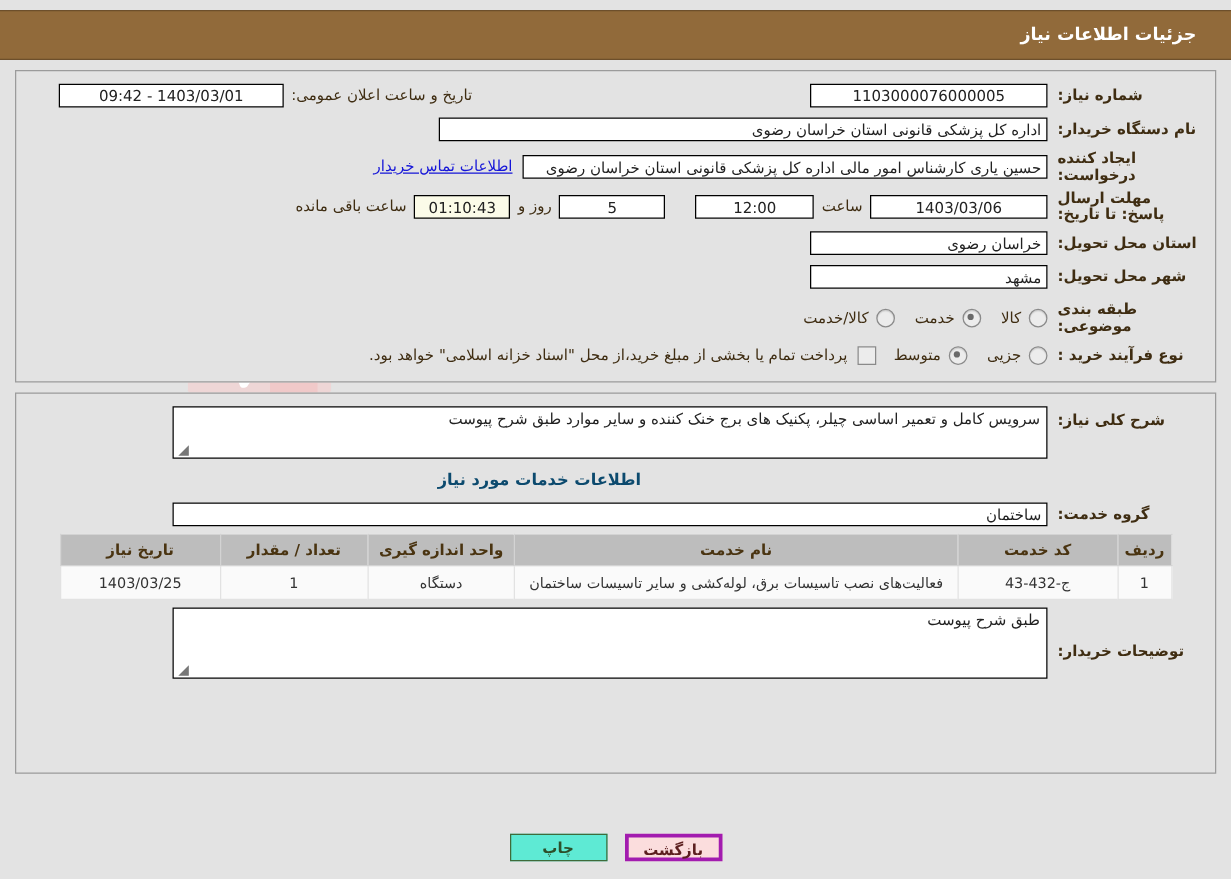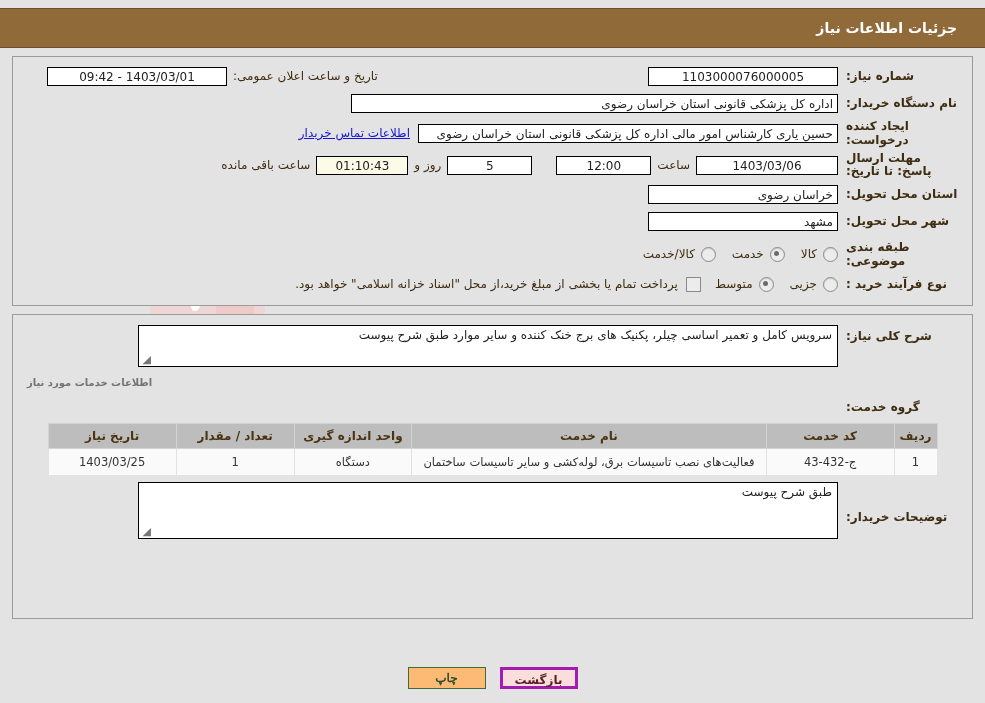--- a/index.html
+++ b/index.html
@@ -70,21 +70,21 @@
     text-align:right;overflow:hidden;white-space:nowrap;
   }
   .finput.center{text-align:center;}
   .w-ctr{width:190px;}
   .w-long{width:360px;}
   .w-mid{width:142px;}
   .w-small{width:95px;}
   .w-tiny{width:85px;}
   .timer{
     border:1px solid #000;background:#fbfbe8;height:19px;line-height:19px;
-    width:92px;text-align:center;font-size:12px;color:#222;box-sizing:border-box;
+    width:77px;text-align:center;font-size:12px;color:#222;box-sizing:border-box;
   }
   .inline-label{font-size:12px;color:#3f2d12;margin:0 6px;white-space:nowrap;}
   .buyer-link{
     color:#1616d8;font-size:12px;margin-right:8px;white-space:nowrap;cursor:pointer;
   }
   
   .radio-group{display:flex;align-items:center;gap:2px;}
   .radio{
     width:13px;height:13px;border-radius:50%;
     border:1px solid #8a8a8a;background:#ececec;
@@ -104,21 +104,21 @@
   
   .bigbox{
     border:1px solid #000;background:#fff;box-sizing:border-box;
     font-size:12px;color:#222;padding:2px 5px;position:relative;
     text-align:right;overflow:hidden;
   }
   .grip{
     position:absolute;left:2px;bottom:1px;width:10px;height:10px;
     color:#777;font-size:11px;line-height:10px;direction:ltr;
   }
-  .sec-title{font-size:10px;font-weight:bold;color:#737373;margin:10px 0 8px 0;text-align:left;}
+  .sec-title{font-size:13px;font-weight:bold;color:#0c4a6e;margin:10px 0 8px 0;text-align:center;}
   
   table.need-table{
     border-collapse:collapse;width:890px;margin:4px auto 0 auto;
     border:1px solid #c4c4c4;background:#fff;
   }
   table.need-table th{
     background:#bdbdbd;color:#4a3411;font-weight:bold;font-size:12px;
     border:1px solid #d3d3d3;padding:5px 4px;text-align:center;
   }
   table.need-table td{
@@ -133,21 +133,21 @@
   .col-date{width:120px;}
   
   .btnbar{
     position:absolute;left:0;right:0;bottom:14px;
     display:flex;justify-content:center;gap:14px;z-index:9;
   }
   .btn{
     min-width:78px;height:22px;line-height:20px;text-align:center;
     font-size:12px;font-weight:bold;box-sizing:border-box;cursor:pointer;
   }
-  .btn.print{background:#fdba74;border:1px solid #3f6b3a;color:#2d4f2a;font-family:Liberation Serif, serif;}
+  .btn.print{background:#5eead4;border:1px solid #3f6b3a;color:#2d4f2a;}
   .btn.back{background:#fbdddd;border:3px solid #a21caf;color:#5c1f1f;}
 </style>
 </head>
 <body>
 
 <div class="watermark">
   <div class="wm-shield"></div>
   <div class="wm-check">✓</div>
   <div class="wm-arrow-stem"></div>
   <div class="wm-arrow"></div>
@@ -236,20 +236,21 @@
     <div class="bigbox" style="width:700px;height:42px;">
       <span>سرویس کامل و تعمیر اساسی چیلر، پکنیک های برج خنک کننده و سایر موارد طبق شرح پیوست</span>
       <span class="grip">◢</span>
     </div>
   </div>
 
   <div class="sec-title" style="margin-right:0;padding-right:122px;">اطلاعات خدمات مورد نیاز</div>
 
   <div class="frow">
     <div class="flabel">گروه خدمت:</div>
+    <div class="finput" style="width:700px">ساختمان</div>
   </div>
 
   <table class="need-table">
     <thead>
       <tr>
         <th class="col-radif">ردیف</th>
         <th class="col-code">کد خدمت</th>
         <th class="col-name">نام خدمت</th>
         <th class="col-unit">واحد اندازه گیری</th>
         <th class="col-qty">تعداد / مقدار</th>

